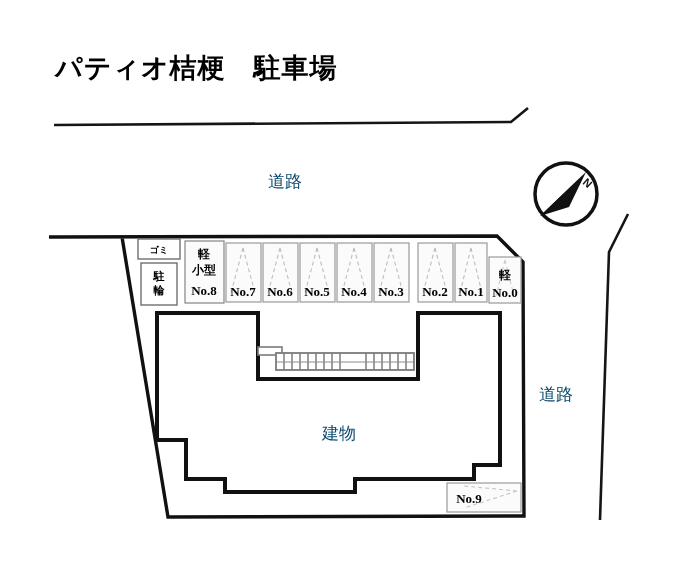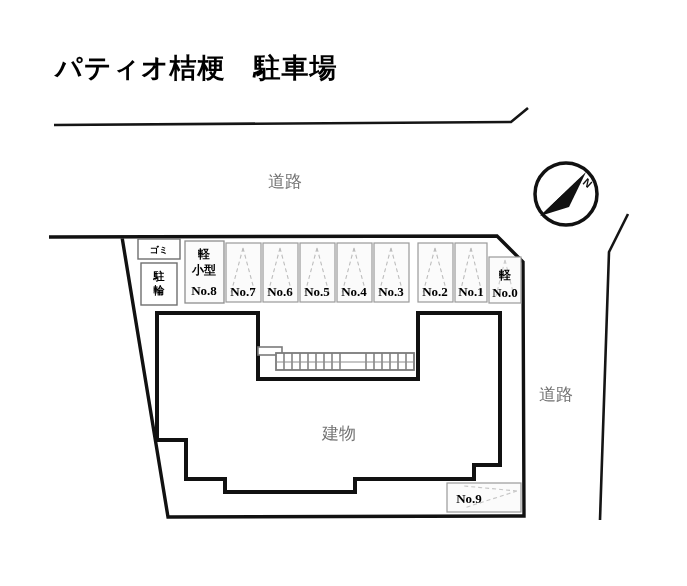--- a/index.html
+++ b/index.html
@@ -25,21 +25,21 @@
     left: 55px;
     top: 50px;
     font-size: 27px;
     font-weight: bold;
     letter-spacing: 1px;
     color: #000000;
     white-space: pre;
   }
   .map-label {
     position: absolute;
-    color: #737373;
+    color: #0c4a6e;
     white-space: pre;
     text-align: center;
   }
   #label-road-top {
     left: 268px;
     top: 170px;
     font-size: 17px;
   }
   #label-road-right {
     left: 539px;

